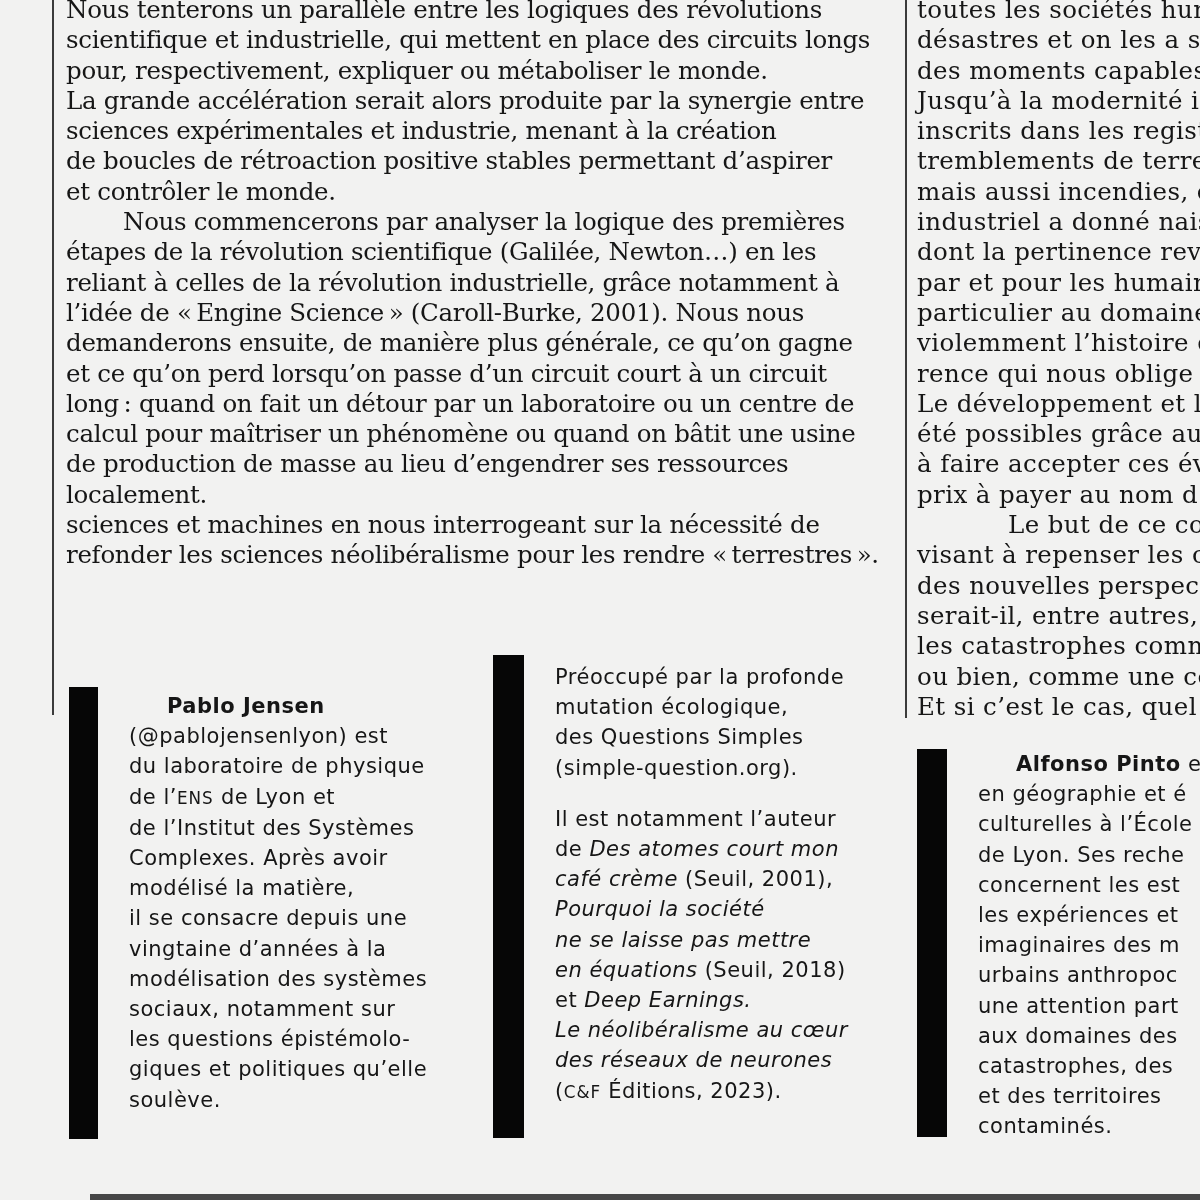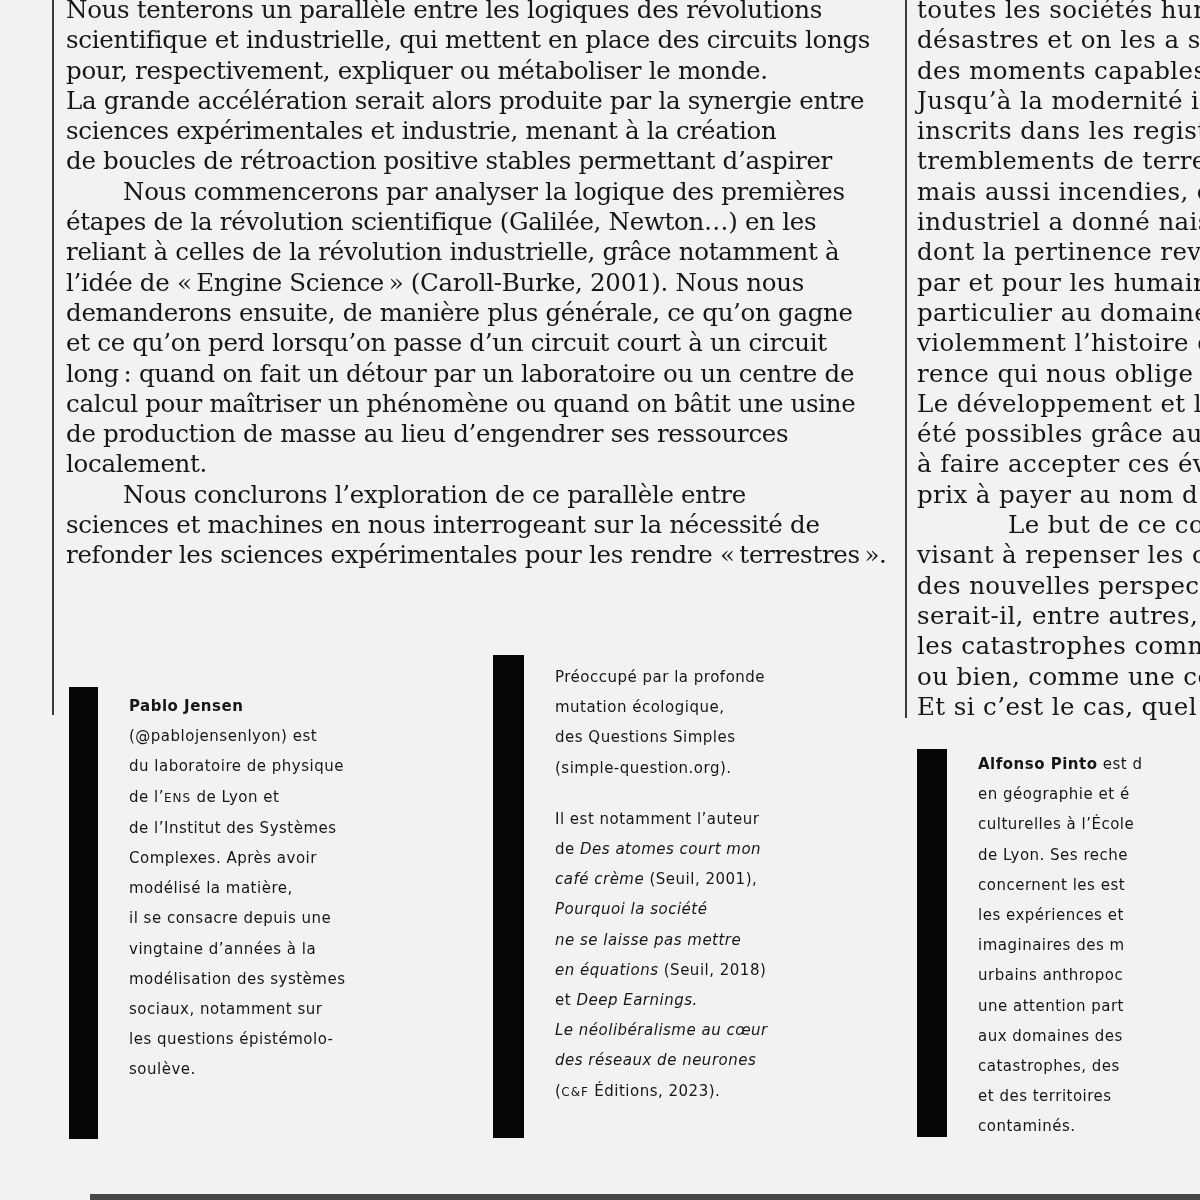--- a/index.html
+++ b/index.html
@@ -27,26 +27,26 @@
   .col { position: absolute; color: #161616; }
   .col .line { white-space: nowrap; }
   .col .line.gap { height: 21px; }
 
   .serifcol { font-family: "DejaVu Serif", serif; font-size: 24.5px; line-height: 30.3px; }
   .main-left  { left: 66px;  top: -5px; width: 840px; letter-spacing: -0.3px; }
   .main-left .line.ind { padding-left: 57px; }
   .main-right { left: 917px; top: -5px; width: 400px; letter-spacing: 0.4px; }
   .main-right .line.ind { padding-left: 91px; }
 
-  .sanscol { font-family: "DejaVu Sans", sans-serif; font-size: 15px; line-height: 30.2px; letter-spacing: 0.5px; }
+  .sanscol { font-family: "DejaVu Sans", sans-serif; font-size: 21px; line-height: 30.2px; letter-spacing: 0.5px; }
   .bio-jensen { left: 129px; top: 691px; width: 360px; }
   .bio-books  { left: 555px; top: 662px; width: 360px; }
   .bio-pinto  { left: 978px; top: 749px; width: 300px; }
 
-  .b  { font-weight: bold; }
+  .b  { font-weight: bold; margin-left: 38px; }
   .i  { font-style: italic; }
   .sc { font-size: 0.8em; letter-spacing: 1px; }
 
   
   .bottom-band { position: absolute; left: 90px; top: 1194px; width: 1110px; height: 6px; background: #474747; }
 </style>
 </head>
 <body>
 
 <div class="page">
@@ -54,33 +54,33 @@
   <div class="vrule rule-left"></div>
   <div class="vrule rule-center"></div>
 
   <div class="col serifcol main-left">
       <div class="line"><span>Nous tenterons un parallèle entre les logiques des révolutions</span></div>
       <div class="line"><span>scientifique et industrielle, qui mettent en place des circuits longs</span></div>
       <div class="line"><span>pour, respectivement, expliquer ou métaboliser le monde.</span></div>
       <div class="line"><span>La grande accélération serait alors produite par la synergie entre</span></div>
       <div class="line"><span>sciences expérimentales et industrie, menant à la création</span></div>
       <div class="line"><span>de boucles de rétroaction positive stables permettant d’aspirer</span></div>
+      <div class="line"><span>et contrôler le monde.</span></div>
       <div class="line ind"><span>Nous commencerons par analyser la logique des premières</span></div>
       <div class="line"><span>étapes de la révolution scientifique (Galilée, Newton…) en les</span></div>
       <div class="line"><span>reliant à celles de la révolution industrielle, grâce notamment à</span></div>
       <div class="line"><span>l’idée de « Engine Science » (Caroll-Burke, 2001). Nous nous</span></div>
       <div class="line"><span>demanderons ensuite, de manière plus générale, ce qu’on gagne</span></div>
       <div class="line"><span>et ce qu’on perd lorsqu’on passe d’un circuit court à un circuit</span></div>
       <div class="line"><span>long : quand on fait un détour par un laboratoire ou un centre de</span></div>
       <div class="line"><span>calcul pour maîtriser un phénomène ou quand on bâtit une usine</span></div>
       <div class="line"><span>de production de masse au lieu d’engendrer ses ressources</span></div>
       <div class="line"><span>localement.</span></div>
-      <div class="line ind"><span>Nous conclurons l’exploration de ce parallèle entre</span></div>
       <div class="line"><span>sciences et machines en nous interrogeant sur la nécessité de</span></div>
-      <div class="line"><span>refonder les sciences expérimentales pour les rendre « terrestres ».</span></div>
+      <div class="line"><span>refonder les sciences néolibéralisme pour les rendre « terrestres ».</span></div>
     </div>
 
   <div class="col serifcol main-right">
       <div class="line"><span>toutes les sociétés hum</span></div>
       <div class="line"><span>désastres et on les a sou</span></div>
       <div class="line"><span>des moments capables</span></div>
       <div class="line"><span>Jusqu’à la modernité in</span></div>
       <div class="line"><span>inscrits dans les registr</span></div>
       <div class="line"><span>tremblements de terre,</span></div>
       <div class="line"><span>mais aussi incendies, é</span></div>
@@ -110,20 +110,21 @@
       <div class="line"><span>du laboratoire de physique</span></div>
       <div class="line"><span>de l’</span><span class="sc">ENS</span><span> de Lyon et</span></div>
       <div class="line"><span>de l’Institut des Systèmes</span></div>
       <div class="line"><span>Complexes. Après avoir</span></div>
       <div class="line"><span>modélisé la matière,</span></div>
       <div class="line"><span>il se consacre depuis une</span></div>
       <div class="line"><span>vingtaine d’années à la</span></div>
       <div class="line"><span>modélisation des systèmes</span></div>
       <div class="line"><span>sociaux, notamment sur</span></div>
       <div class="line"><span>les questions épistémolo-</span></div>
+      <div class="line"><span>giques et politiques qu’elle</span></div>
       <div class="line"><span>soulève.</span></div>
     </div>
 
   <div class="bar bar-books"></div>
   <div class="col sanscol bio-books">
       <div class="line"><span>Préoccupé par la profonde</span></div>
       <div class="line"><span>mutation écologique,</span></div>
       <div class="line"><span>des Questions Simples</span></div>
       <div class="line"><span>(simple-question.org).</span></div>
       <div class="line gap"><span></span></div>

